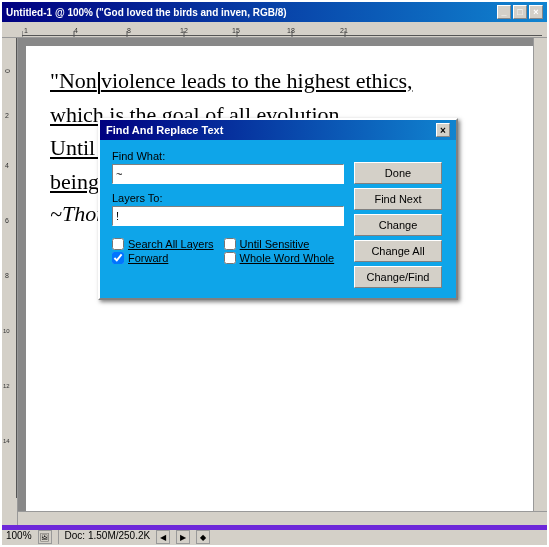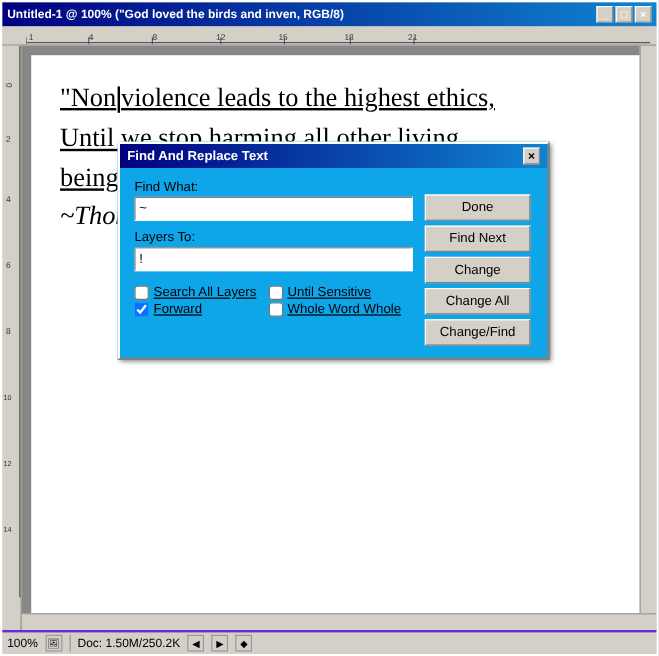--- a/index.html
+++ b/index.html
@@ -257,23 +257,23 @@
       color: #000;
       display: flex;
       align-items: center;
       justify-content: center;
     }
 
     
     .status-bar {
       height: 20px;
       background: #d4d0c8;
-      border-top: 2px solid #6d28d9;
-      display: flex;
-      align-items: center;
+      border-top: 5px solid #6d28d9;
+      display: flex;
+      align-items: flex-start;
       padding: 0 4px;
       font-size: 10px;
       gap: 6px;
       flex-shrink: 0;
     }
 
     .status-icon {
       width: 14px;
       height: 14px;
       background: #d4d0c8;
@@ -375,20 +375,21 @@
         <text x="1" y="405" font-size="6" fill="#333">14</text>
       </svg>
     </div>
 
     <div class="canvas-area">
 
       <div class="document">
         <div class="quote-text">
           "Non<span class="text-cursor"></span>violence leads to the highest ethics,
         </div>
+        <div class="quote-text">which is the goal of all evolution.</div>
         <div class="quote-text">Until we stop harming all other living</div>
         <div class="quote-text">beings, we are still savages."</div>
         <div class="quote-attribution">~Thomas A. Edison</div>
       </div>
 
       <div class="dialog-overlay">
         <div class="dialog">
 
           <div class="dialog-title-bar">
             <span>Find And Replace Text</span>

